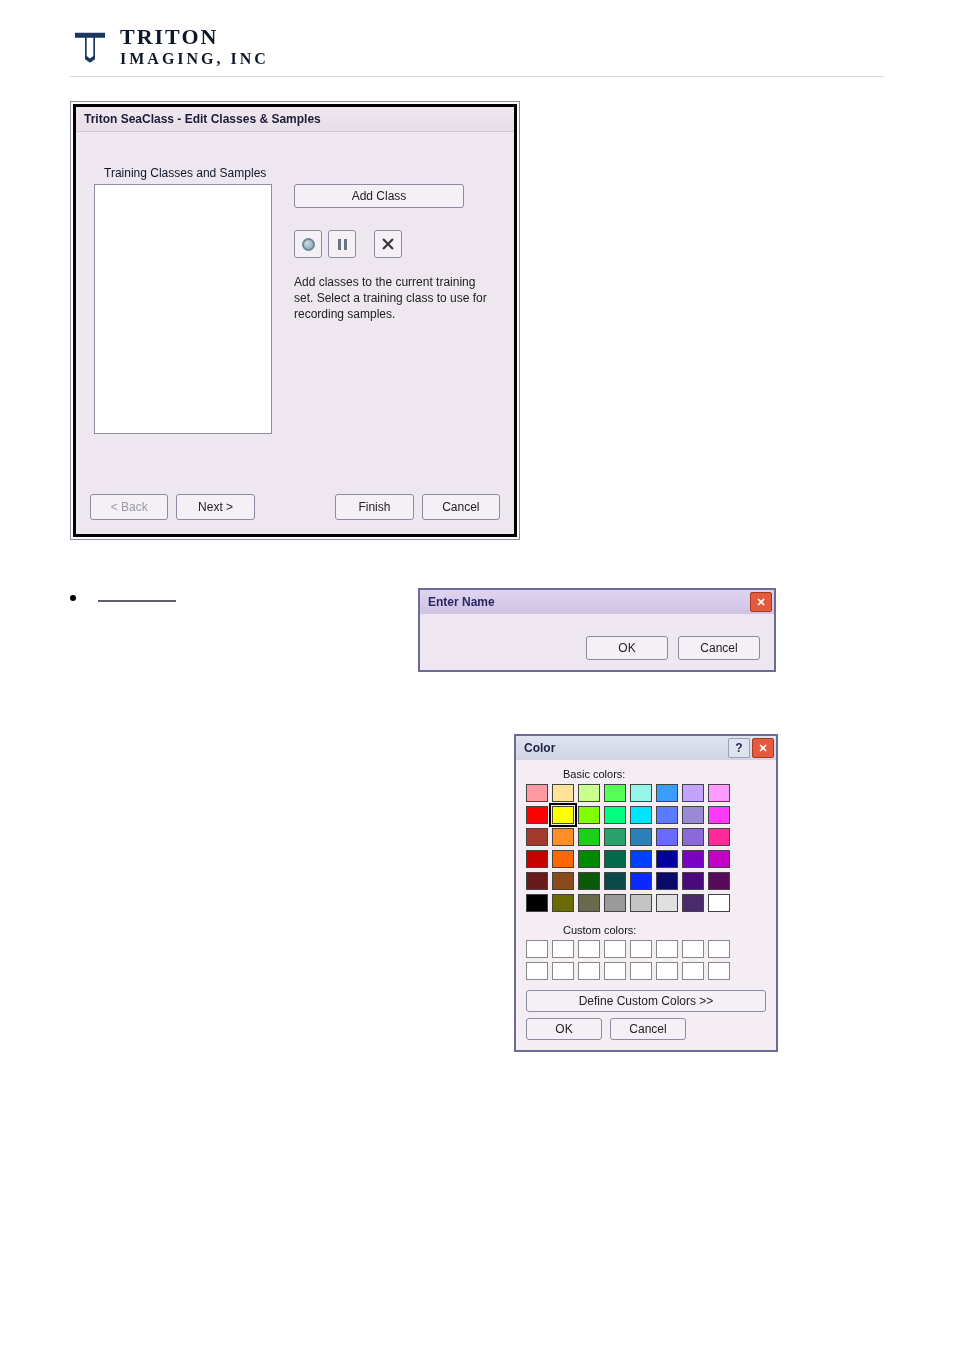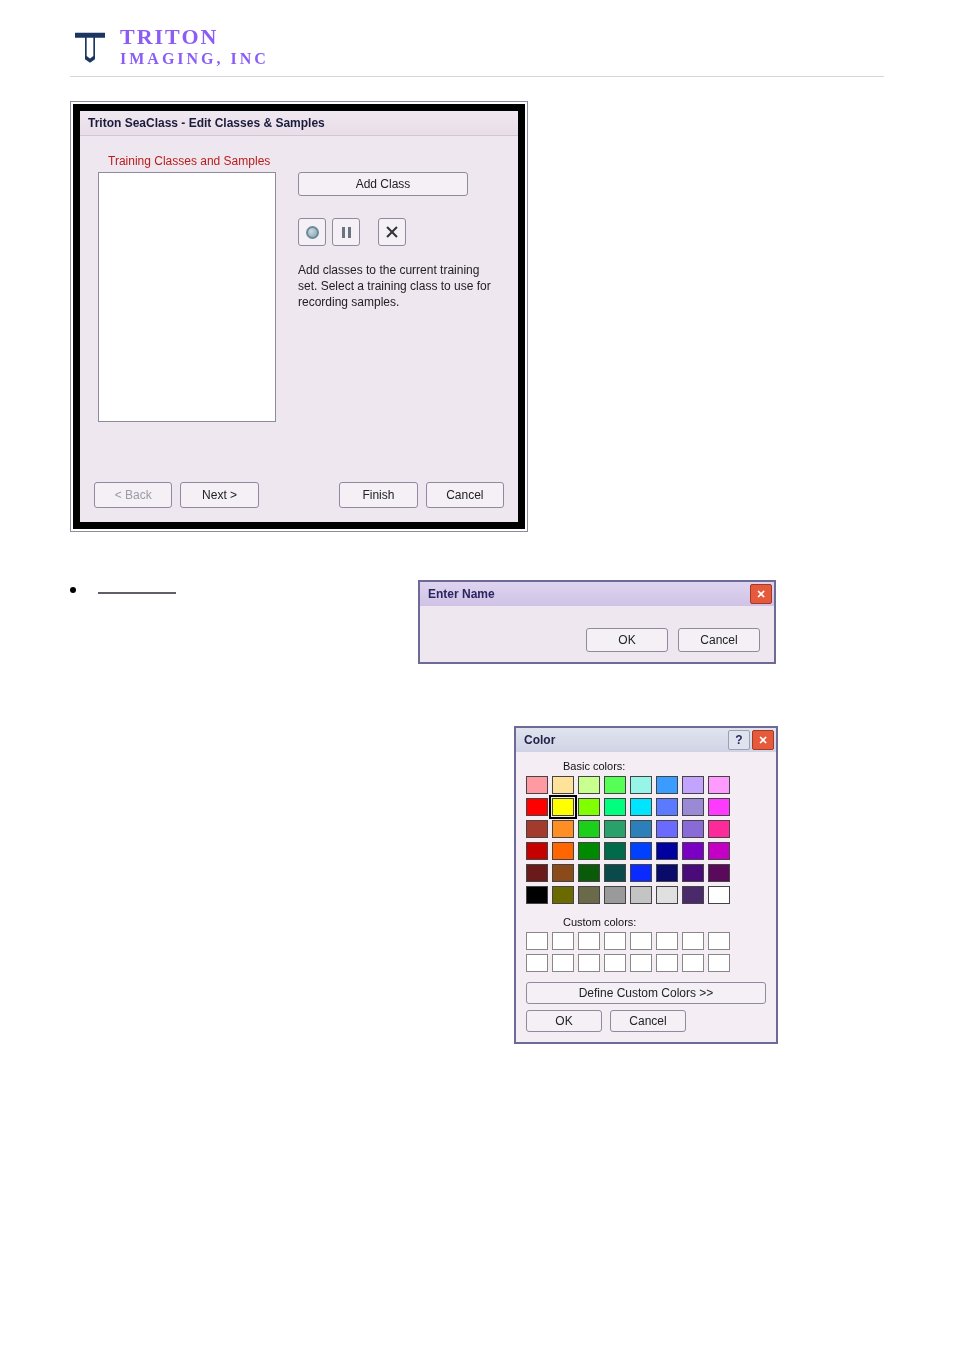--- a/index.html
+++ b/index.html
@@ -1,28 +1,28 @@
 <!DOCTYPE html>
 <html><head>
 <meta charset="utf-8">
 <style>
   html,body{margin:0;padding:0;background:#fff;font-family:"Segoe UI",Tahoma,Geneva,sans-serif;color:#111;}
   .page{width:954px;min-height:1350px;margin:0 auto;position:relative;box-sizing:border-box;padding:24px 70px 40px;}
   .logo-row{display:flex;align-items:center;gap:10px;margin-bottom:8px;}
   .logo-mark{width:40px;height:40px;}
-  .logo-text{display:flex;flex-direction:column;font-weight:700;color:#8b5cf6;letter-spacing:2px;font-family:Georgia,serif;}
+  .logo-text{display:flex;flex-direction:column;font-weight:700;color:#0f172a;letter-spacing:2px;font-family:Georgia,serif;}
   .logo-text .t1{font-size:22px;}
   .logo-text .t2{font-size:16px;letter-spacing:3px;}
   hr.rule{border:none;border-top:1px solid #d6d6de;margin:6px 0 24px;}
   .shot-frame{border:1px solid #8e8aa0;padding:2px;display:inline-block;}
   .main-shot{width:438px;}
-  .win{background:#efe7ef;border:7px solid #000000;padding:0 0 8px 0;display:flex;flex-direction:column;}
+  .win{background:#efe7ef;border:3px solid #000000;padding:0 0 8px 0;display:flex;flex-direction:column;}
   .win-title{background:linear-gradient(#f0e8f0,#e8dde8);font-weight:700;font-size:12px;color:#1b1b3a;padding:5px 8px;border-bottom:1px solid #cfc7d6;}
   .win-body{padding:16px 18px 0;}
-  .label{font-size:12px;color:#b91c1c;margin:2px 0 4px 10px;}
+  .label{font-size:12px;color:#0f172a;margin:18px 0 4px 10px;}
   .row{display:flex;align-items:flex-start;}
   .listbox{width:178px;height:250px;background:#fff;border:1px solid #8e8aa0;box-sizing:border-box;}
   .side{flex:1;padding-left:22px;}
   .btn{display:inline-flex;align-items:center;justify-content:center;background:#f4f0f6;border:1px solid #8e8aa0;border-radius:3px;font-size:12px;color:#222;box-sizing:border-box;}
   .addclass{width:170px;height:24px;}
   .icon-row{display:flex;gap:6px;margin:22px 0 16px;}
   .sqbtn{width:28px;height:28px;background:#f4f0f6;border:1px solid #8e8aa0;border-radius:3px;display:flex;align-items:center;justify-content:center;}
   .circle-icon{width:9px;height:9px;border:2px solid #6a8a9a;border-radius:50%;background:radial-gradient(circle at 35% 35%,#c9d9e0,#8aa3ae);}
   .pause-icon{display:flex;gap:3px;}
   .pause-icon span{width:3px;height:11px;background:#6a7480;}

